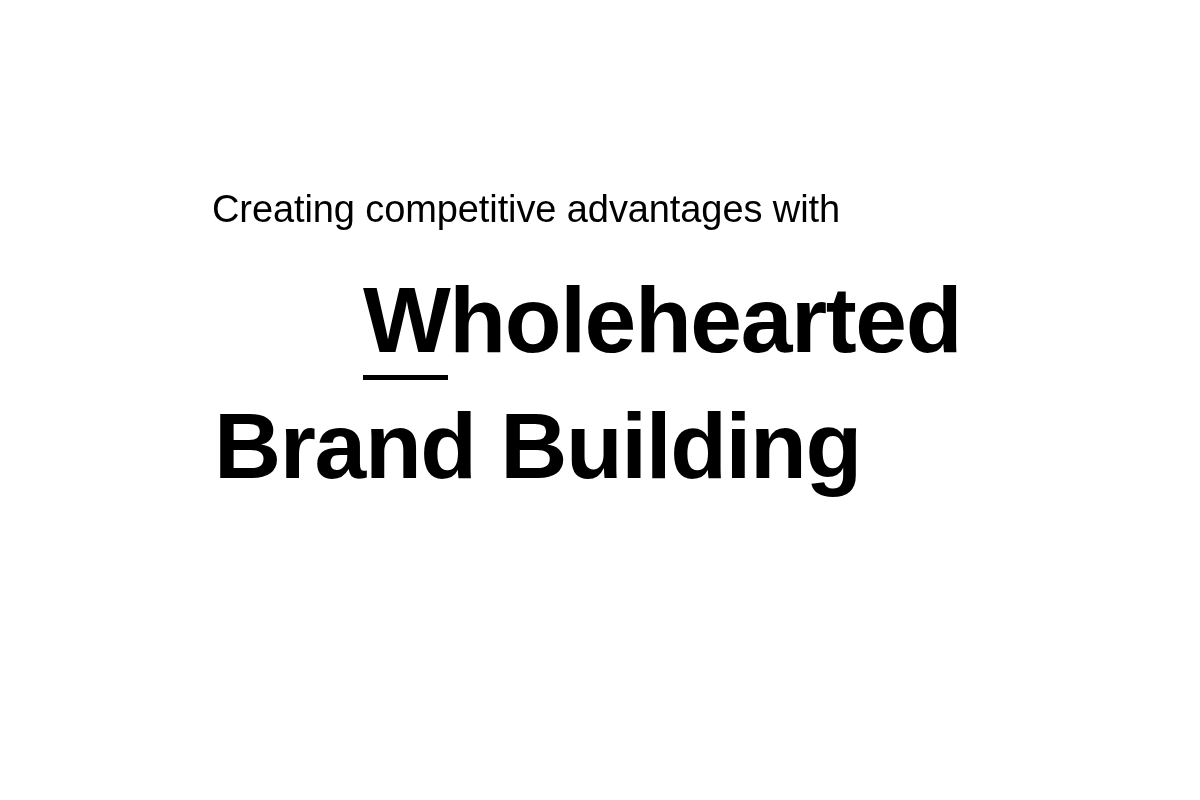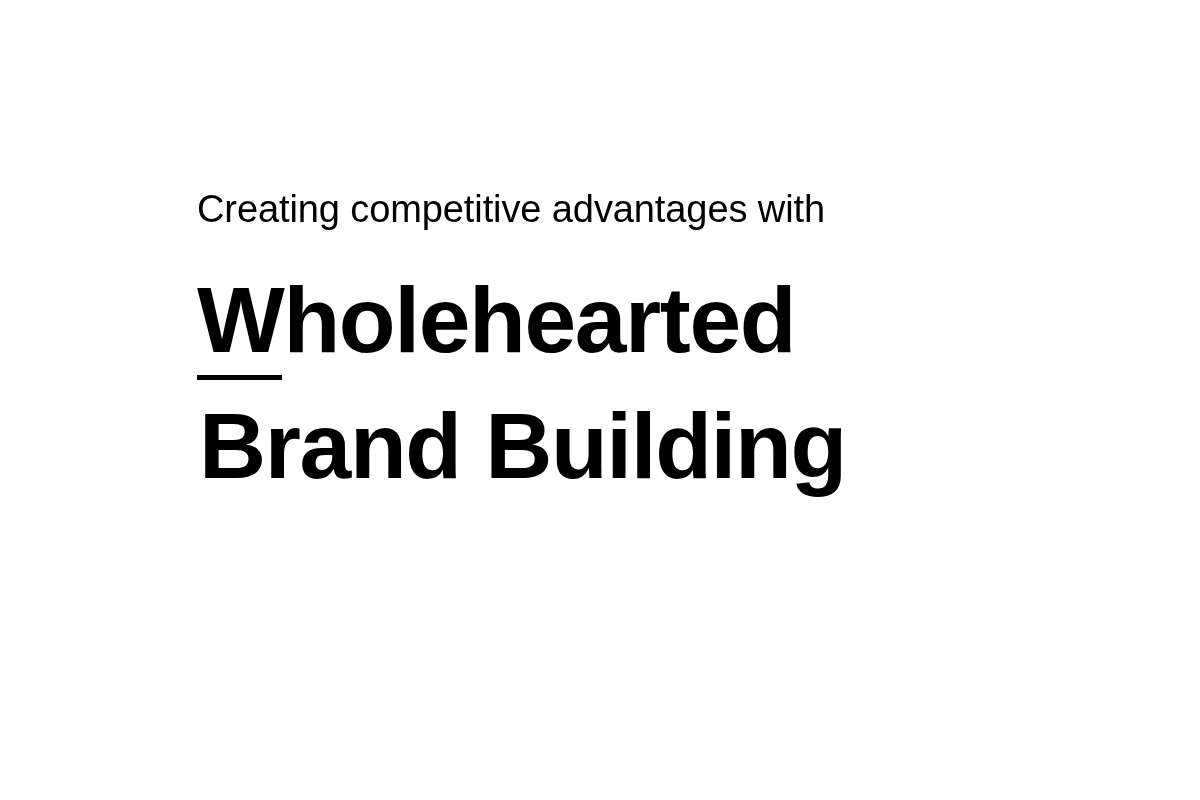--- a/index.html
+++ b/index.html
@@ -20,21 +20,21 @@
   .slide {
     position: relative;
     width: 1200px;
     height: 800px;
     background: #FFFFFF;
   }
 
   
   .title-block {
     position: absolute;
-    left: 197px;
+    left: 212px;
     top: 185px;
     width: 900px;
   }
 
   .eyebrow {
     font-family: "Liberation Sans", sans-serif;
     font-size: 38px;
     font-weight: 400;
     line-height: 1.28;
     color: #000000;
@@ -51,20 +51,21 @@
     font-weight: 700;
     font-size: 93px;
     line-height: 111px;
     color: #000000;
     letter-spacing: -1.4px;
     white-space: nowrap;
   }
 
   .headline-line-1 {
     margin-top: 31px;
+    text-align: center;
   }
 
   .headline-line-2 {
     margin-top: 15px;
     padding-left: 2px;
   }
 
   
   .underlined-initial {
     position: relative;

